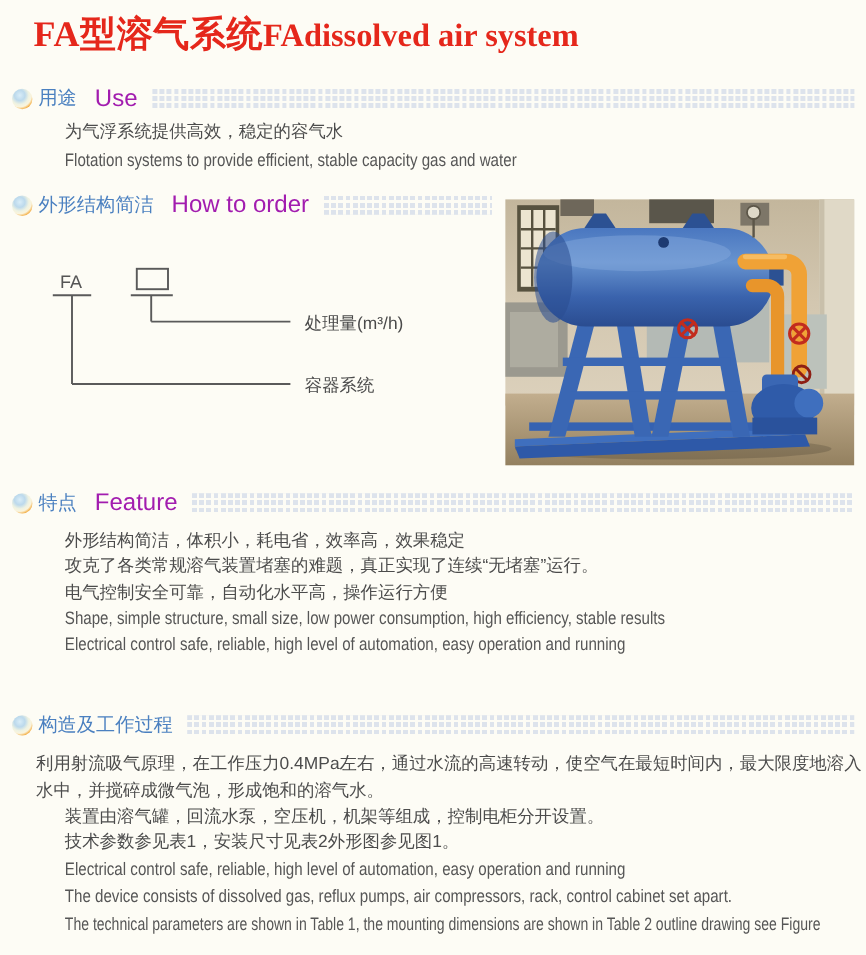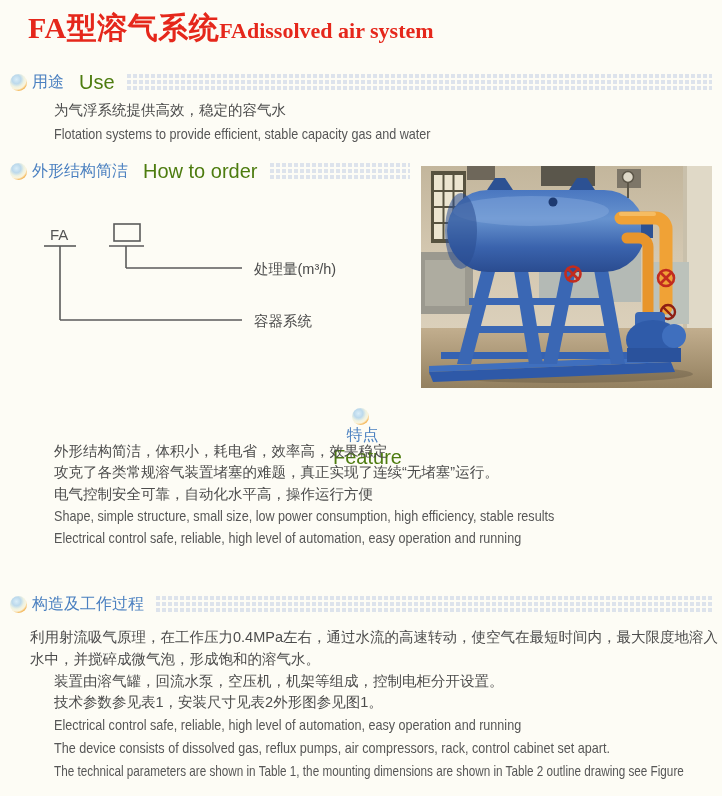--- a/index.html
+++ b/index.html
@@ -12,36 +12,36 @@
     overflow:hidden;
   }
   .page-title {
     position:absolute; left:28px; top:8px;
     color:#e5271b;
     font-family:"Liberation Serif","DejaVu Serif",serif;
     font-weight:bold;
     white-space:nowrap;
   }
   .page-title .t-zh { font-size:30px; letter-spacing:0.5px; }
-  .page-title .t-en { font-size:22px; }
+  .page-title .t-en { font-size:27px; }
 
   .sec-header {
     position:absolute;
     display:flex; align-items:center;
     height:22px;
   }
   .sec-header .bullet {
     width:17px; height:17px; border-radius:50%;
     background: radial-gradient(circle at 38% 32%,
       #d9edf8 0%, #bcd9ec 28%, #eef2e2 48%, #faf4dd 62%,
       #f3ad42 76%, #e7611b 92%, #dd4d14 100%);
     flex:0 0 auto;
   }
   .sec-header .h-zh { font-size:16px; color:#4b80c0; margin-left:5px; white-space:nowrap; }
-  .sec-header .h-en { font-size:20px; color:#4d7c0f; margin-left:15px; white-space:nowrap; }
+  .sec-header .h-en { font-size:20px; color:#a21caf; margin-left:15px; white-space:nowrap; }
   .sec-header .stripe {
     flex:1 1 auto; height:16px; margin-left:12px;
     background-image:
       repeating-linear-gradient(to right, rgba(253,252,245,0) 0 4px, #fdfcf5 4px 6px),
       repeating-linear-gradient(to bottom, #dde3ec 0 4px, #fdfcf5 4px 6px);
   }
 
   .body-text { position:absolute; left:30px; width:692px; font-size:14.5px; color:#4c4c4c; }
   .body-text .line { white-space:nowrap;margin-left:24px; }
   .body-text .wrap { white-space:normal; }
@@ -199,21 +199,21 @@
   </g>
 
   <g>
     <rect x="214" y="146" width="30" height="22" rx="4" fill="#3a67b4"></rect>
     <ellipse cx="232" cy="174" rx="27" ry="20" fill="#2f5ba9"></ellipse>
     <circle cx="253" cy="170" r="12" fill="#3f6fbe"></circle>
     <rect x="206" y="182" width="54" height="14" fill="#2a529c"></rect>
   </g>
 </svg>
 
-<div class="sec-header" style="top:408px; left:10px; right:12px;flex-direction:column;">
+<div class="sec-header" style="top:408px; left:10px; right:12px;">
   <span class="bullet"></span>
   <span class="h-zh">特点</span>
   <span class="h-en">Feature</span>
   <span class="stripe"></span>
 </div>
 <div class="body-text feat-text">
   <div class="line">外形结构简洁，体积小，耗电省，效率高，效果稳定</div>
   <div class="line">攻克了各类常规溶气装置堵塞的难题，真正实现了连续“无堵塞”运行。</div>
   <div class="line">电气控制安全可靠，自动化水平高，操作运行方便</div>
   <div class="line"><span class="en-line">Shape, simple structure, small size, low power consumption, high efficiency, stable results</span></div>

